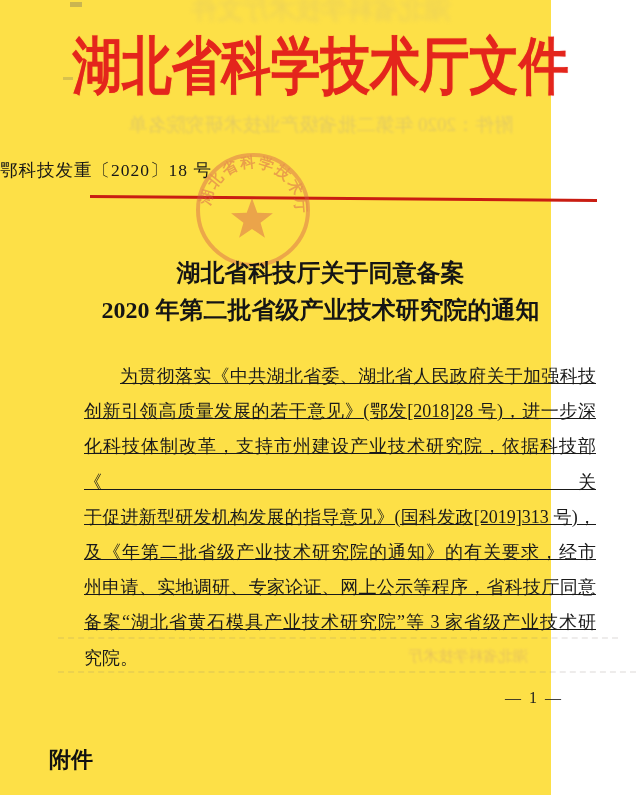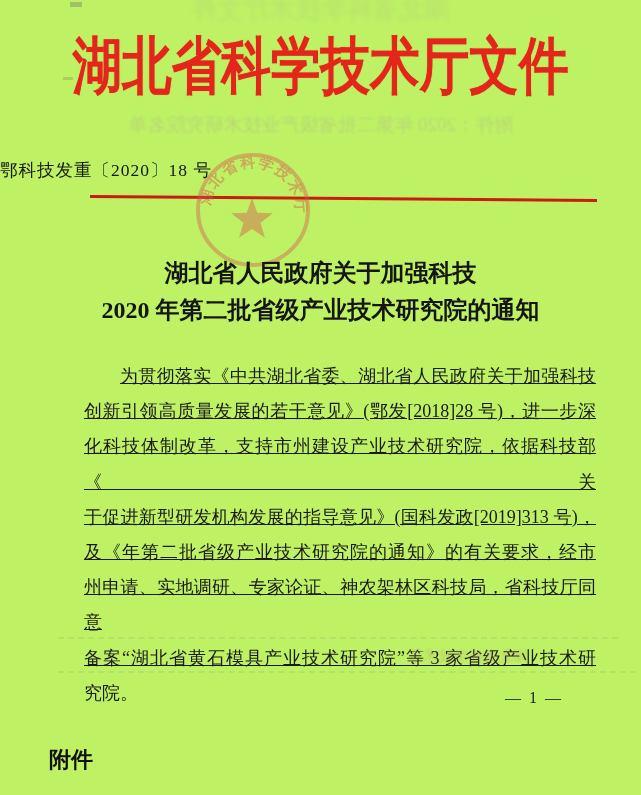--- a/index.html
+++ b/index.html
@@ -4,21 +4,21 @@
 <style>
   html,body{margin:0;padding:0;}
   body{
     width:641px;height:795px;
     background:#ffffff;
     font-family:"Liberation Serif","DejaVu Serif",serif;
     color:#1c1c1c;
     overflow:hidden;
     position:relative;
   }
-  .page{position:relative;width:641px;height:795px;background:#bef264;}
+  .page{position:relative;width:551px;height:795px;background:#fde047;}
 
   
   .banner{
     position:absolute;top:24px;left:0;width:641px;
     text-align:center;
     font-size:62px;font-weight:bold;
     color:#e4251c;
     letter-spacing:0px;
     transform:scale(0.8,1);
     transform-origin:center top;
@@ -114,31 +114,31 @@
   <svg class="seal" viewBox="0 0 140 140" xmlns="http://www.w3.org/2000/svg">
     <circle cx="70" cy="63" r="55" fill="none" stroke="#d4574e" stroke-width="4" opacity="0.75"></circle>
     <path d="M0,-22 L5.29,-7.28 L20.92,-6.8 L8.56,2.78 L12.93,17.8 L0,9 L-12.93,17.8 L-8.56,2.78 L-20.92,-6.8 L-5.29,-7.28 Z" transform="translate(69,73)" fill="#d4574e" opacity="0.8"></path>
     <path id="sealArc" d="M 27,63 A 43,43 0 0 1 113,63" fill="none"></path>
     <text font-size="15" fill="#d4574e" opacity="0.85" font-weight="bold" letter-spacing="2">
       <textPath href="#sealArc" startOffset="4">湖北省科学技术厅</textPath>
     </text>
   </svg>
 
   <div class="title">
-    <div>湖北省人民政府关于加强科技</div>
+    <div>湖北省科技厅关于同意备案</div>
     <div>2020 年第二批省级产业技术研究院的通知</div>
   </div>
 
   <div class="body">
     <div class="bline justify indent">为贯彻落实《中共湖北省委、湖北省人民政府关于加强科技</div>
     <div class="bline justify">创新引领高质量发展的若干意见》(鄂发[2018]28 号)，进一步深</div>
     <div class="bline justify">化科技体制改革，支持市州建设产业技术研究院，依据科技部《关</div>
     <div class="bline justify">于促进新型研发机构发展的指导意见》(国科发政[2019]313 号)，</div>
     <div class="bline justify">及《年第二批省级产业技术研究院的通知》的有关要求，经市</div>
-    <div class="bline justify">州申请、实地调研、专家论证、神农架林区科技局，省科技厅同意</div>
+    <div class="bline justify">州申请、实地调研、专家论证、网上公示等程序，省科技厅同意</div>
     <div class="bline justify">备案“湖北省黄石模具产业技术研究院”等 3 家省级产业技术研</div>
     <div class="bline">究院。</div>
   </div>
 
   <div class="streak streak1"></div>
   <div class="streak streak2"></div>
   <div class="bleed bleed-lowright">湖北省科学技术厅</div>
 
   <div class="pagenum">— 1 —</div>
 

